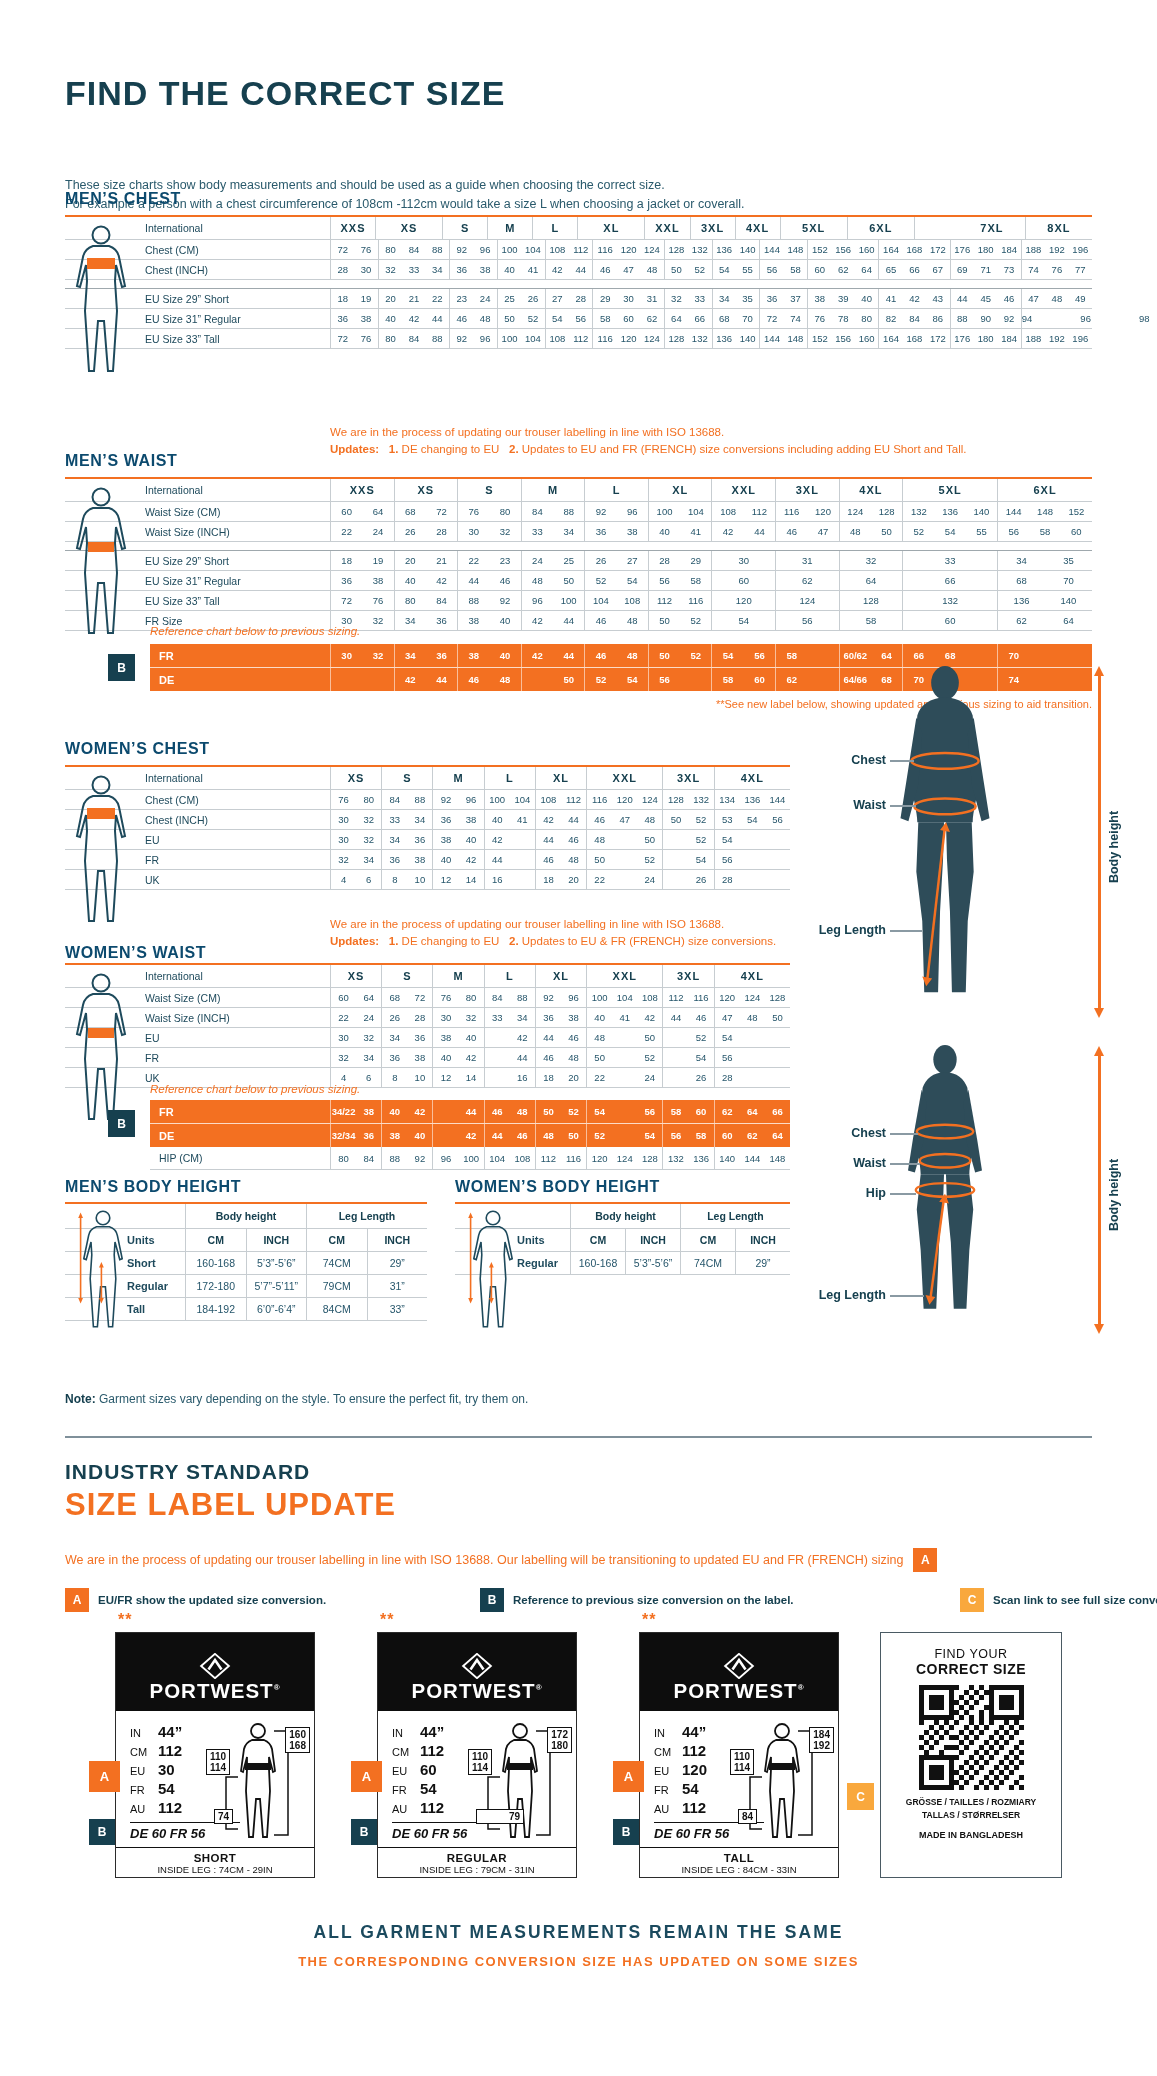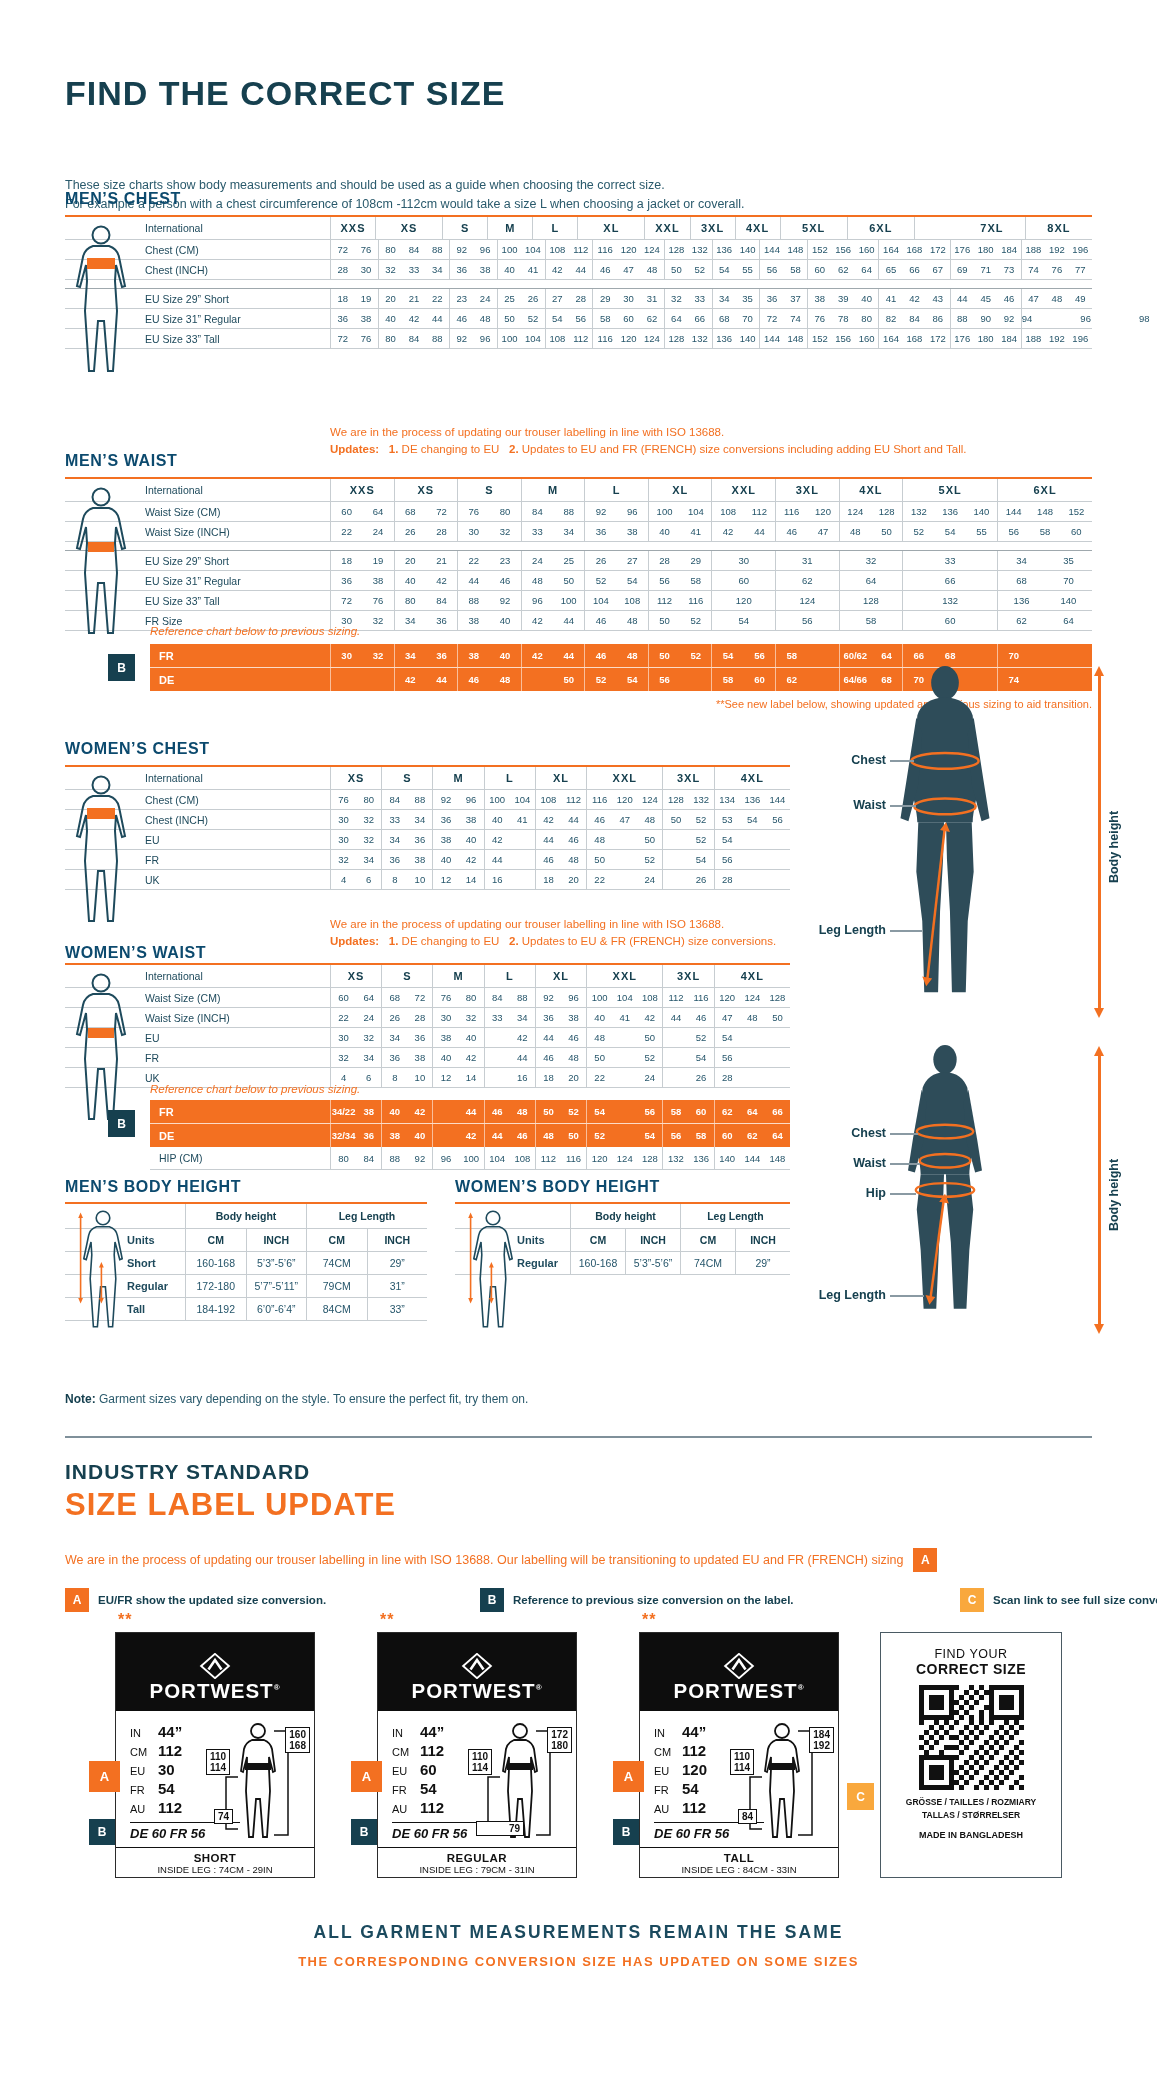--- a/index.html
+++ b/index.html
@@ -1742,21 +1742,21 @@
             <span class="pwval">112</span>
           </div>
         </div>
         <div class="pwprev">DE 60 FR 56</div>
         <div class="pwfig"><svg width="96" height="126" viewBox="0 0 96 126">
             <path d="M62 12 h14 v104 h-14" fill="none" stroke="#111" stroke-width="1.5"></path>
             <path d="M26 58 h-12 v52 h12" fill="none" stroke="#111" stroke-width="1.5"></path>
             <circle cx="46" cy="12" r="7" fill="none" stroke="#111" stroke-width="1.8"></circle>
             <path d="M40 21 C35 23 33 26 32 30 L29 52 L31 53 L35 38 L35 50 L34 72 L37 118 L41 118 L44 80 L48 80 L51 118 L55 118 L58 72 L57 50 L57 38 L61 53 L63 52 L60 30 C59 26 57 23 52 21 Z" fill="none" stroke="#111" stroke-width="1.8"></path>
             <rect x="33" y="44" width="26" height="7" fill="#111"></rect>
-          </svg><div class="sbox" style="left: -6px; top: 30px;">110<br>114</div><div class="sbox" style="right: -2px; top: 8px;">172<br>180</div><div class="sbox" style="left: 2px; top: 102px; padding-left: 32px;">79</div></div>
+          </svg><div class="sbox" style="left: -6px; top: 30px;">110<br>114</div><div class="sbox" style="right: -2px; top: 8px;">172<br>180</div><div class="sbox" style="left: 2px; top: 90px; padding-left: 32px;">79</div></div>
         <div class="pwfit">REGULAR</div>
         <div class="pwleg">INSIDE LEG : 79CM - 31IN</div>
         <div class="lbadge bg-A" style="left: -27px; top: 128px; width: 31px; height: 31px; font-size: 13px;">A</div>
         <div class="lbadge bg-B" style="left: -27px; top: 186px; width: 26px; height: 26px; font-size: 12px;">B</div>
       </div>
       <div class="pwlabel" style="left: 639px;">
         <div class="stars">**</div>
         <div class="pwhead">
           <svg class="pwdiamond" width="32" height="26" viewBox="0 0 34 30">
             <polygon points="17,1 33,15 17,29 1,15" fill="none" stroke="#fff" stroke-width="2.2"></polygon>

